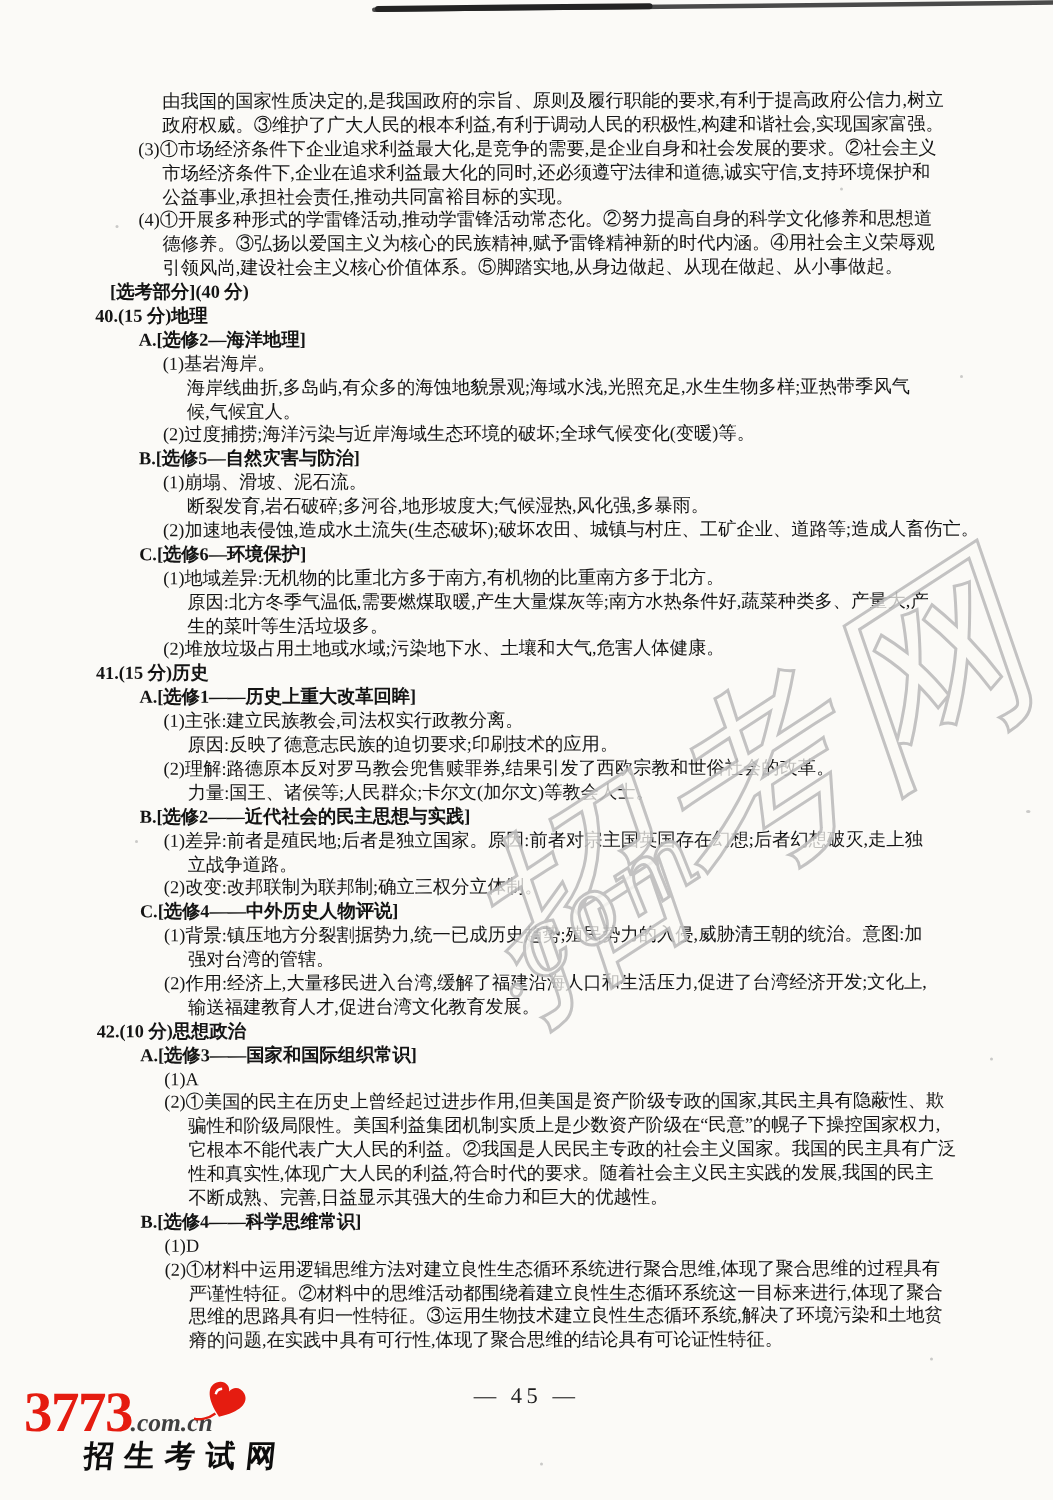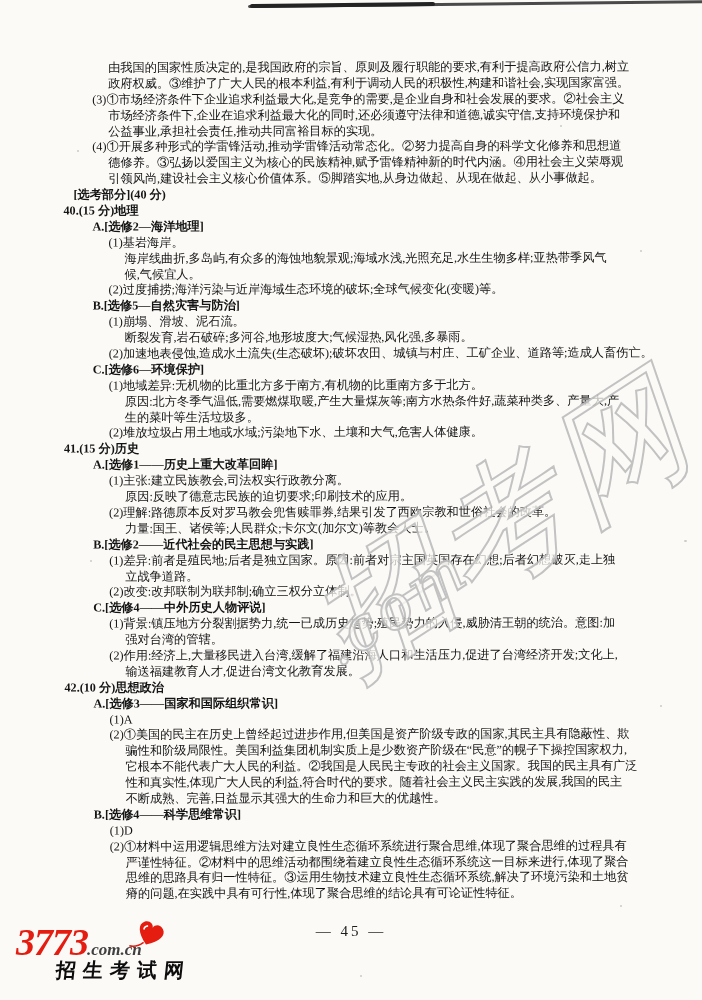--- a/index.html
+++ b/index.html
@@ -40,21 +40,21 @@
   
   .watermark{position:absolute;left:0;top:0;pointer-events:none;}
   
   .page-number{
     position:absolute;top:923px;left:0;width:100%;text-align:center;
     font-size:15px;color:#1d1d1d;letter-spacing:3px;
   }
   
   .logo{position:absolute;left:16px;top:924px;width:240px;height:70px;}
   .logo .brand{
-    font-size:38px;font-weight:bold;font-style:italic;letter-spacing:-1px;
+    font-size:38px;font-weight:bold;letter-spacing:-1px;
     line-height:36px;
   }
   .logo .suffix{
     font-size:17px;font-weight:bold;font-style:italic;margin-left:-1px;
   }
   .logo .tagline{
     margin-left:40px;margin-top:-3px;font-size:20px;font-weight:bold;
     letter-spacing:7px;transform:skewX(-6deg);
   }
   .heart{

